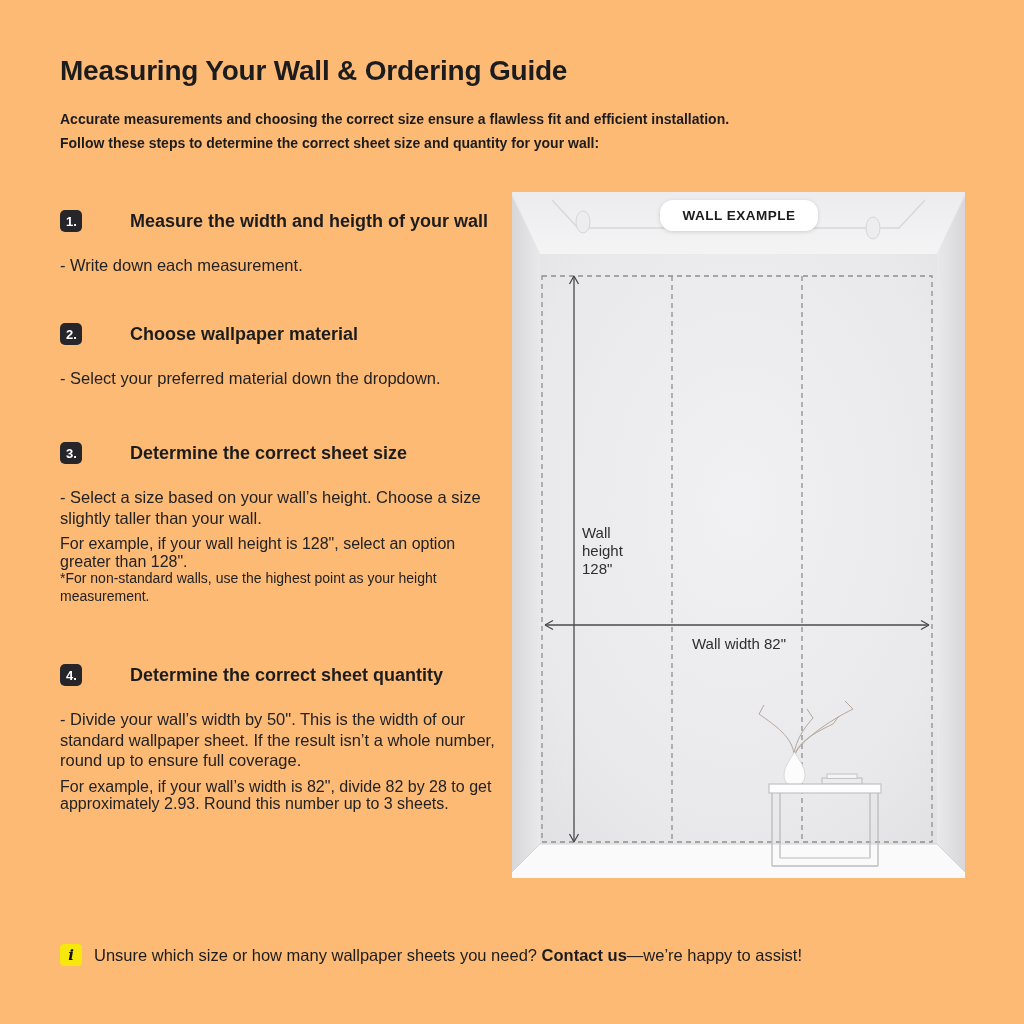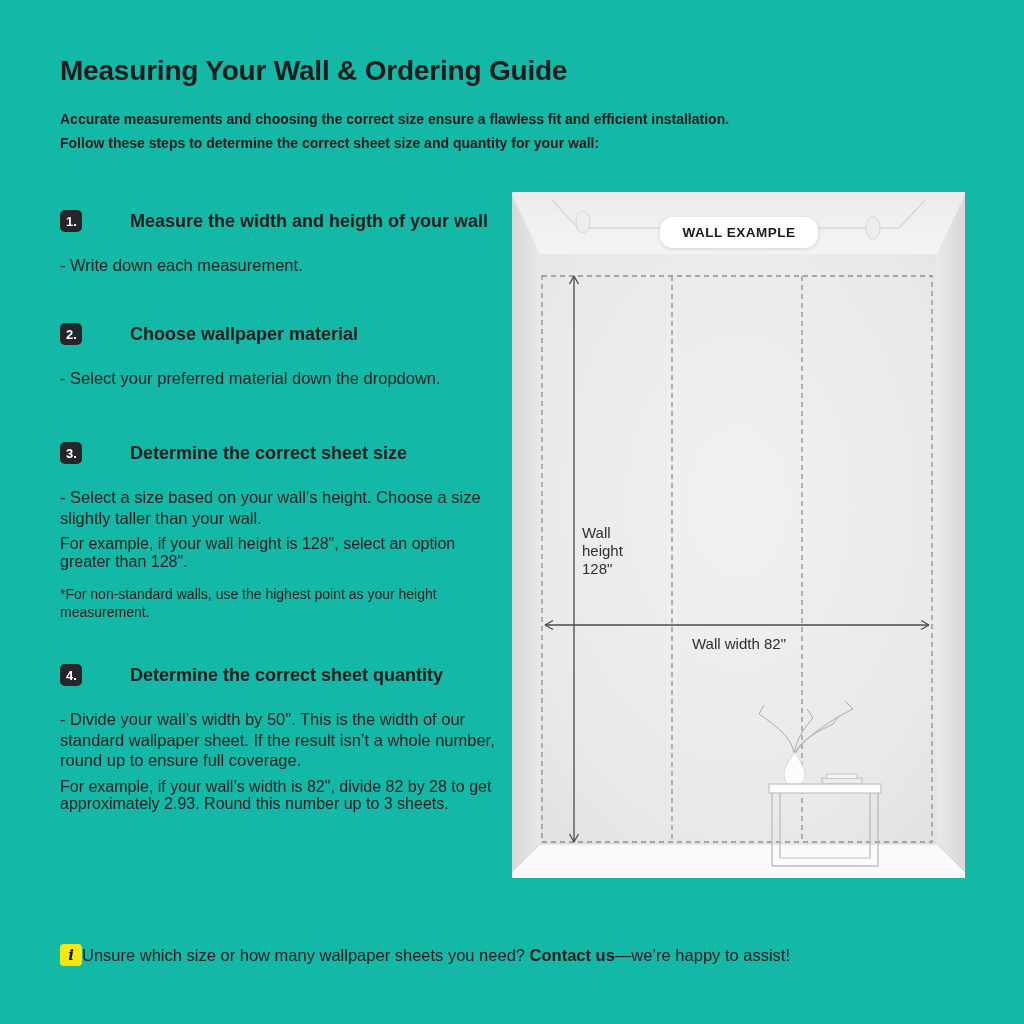--- a/index.html
+++ b/index.html
@@ -4,21 +4,21 @@
 <style>
   * { margin: 0; padding: 0; box-sizing: border-box; }
   html, body { background: #ffffff; }
   body {
     width: 1024px; height: 1024px;
     font-family: "Liberation Sans", sans-serif;
     color: #1e1e20;
     position: relative;
     overflow: hidden;
   }
-  .page { position: relative; width: 1024px; height: 1024px; background: #14b8a6; }
+  .page { position: relative; width: 1024px; height: 1024px; background: #fdba74; }
 
   .page-title {
     position: absolute; left: 60px; top: 55px;
     font-size: 28px; font-weight: 700; letter-spacing: -0.2px; color: #1c1c1e;
   }
   .intro {
     position: absolute; left: 60px; top: 107px; width: 950px;
     font-size: 14px; font-weight: 700; line-height: 24px; color: #1c1c1e;
   }
 
@@ -33,48 +33,48 @@
     flex: 0 0 auto;
     width: 22px; height: 22px; border-radius: 5px;
     background: #26262a; color: #ffffff;
     font-size: 13px; font-weight: 700;
     display: flex; align-items: center; justify-content: center;
     padding-left: 1px;
   }
   .step-title { font-size: 18px; font-weight: 700; color: #1c1c1e; margin-left: 39px; }
   .step-body  { margin-top: 23px; font-size: 16.5px; line-height: 20.5px; color: #222224; }
   .step-example { margin-top: 7px; font-size: 16px; line-height: 17.5px; color: #222224; }
-  .step-note    { margin-top: 16px; font-size: 14px; line-height: 17.5px; color: #222224; }
+  .step-note    { font-size: 14px; line-height: 17.5px; color: #222224; }
 
   
   .wall-image {
     position: absolute; left: 512px; top: 192px;
     width: 453px; height: 686px; overflow: hidden;
   }
   .wall-image svg { display: block; }
   .wall-badge {
-    position: absolute; left: 148px; top: 25px;
+    position: absolute; left: 148px; top: 8px;
     width: 158px; height: 31px;
     background: #ffffff; border-radius: 13px;
     box-shadow: 0 1px 4px rgba(0,0,0,0.14);
     display: flex; align-items: center; justify-content: center;
     font-size: 13.5px; font-weight: 700; letter-spacing: 0.5px; color: #1c1c1e;
   }
 
   
   .footer { position: absolute; left: 60px; top: 944px; display: flex; align-items: center; }
   .info-icon {
     flex: 0 0 auto;
     width: 22px; height: 22px; border-radius: 4px;
     background: #f6e70c; color: #111;
     font-family: "DejaVu Serif", "Liberation Serif", serif;
     font-style: italic; font-weight: 700; font-size: 15px;
     display: flex; align-items: center; justify-content: center;
   }
-  .footer-text { margin-left: 0; font-size: 16.5px; color: #1c1c1e; }
+  .footer-text { margin-left: 12px; font-size: 16.5px; color: #1c1c1e; }
   .footer-text b { font-weight: 700; }
 </style>
 </head>
 <body>
 
 <div class="page">
 
   <h1 class="page-title">Measuring Your Wall &amp; Ordering Guide</h1>
 
   <div class="intro">

